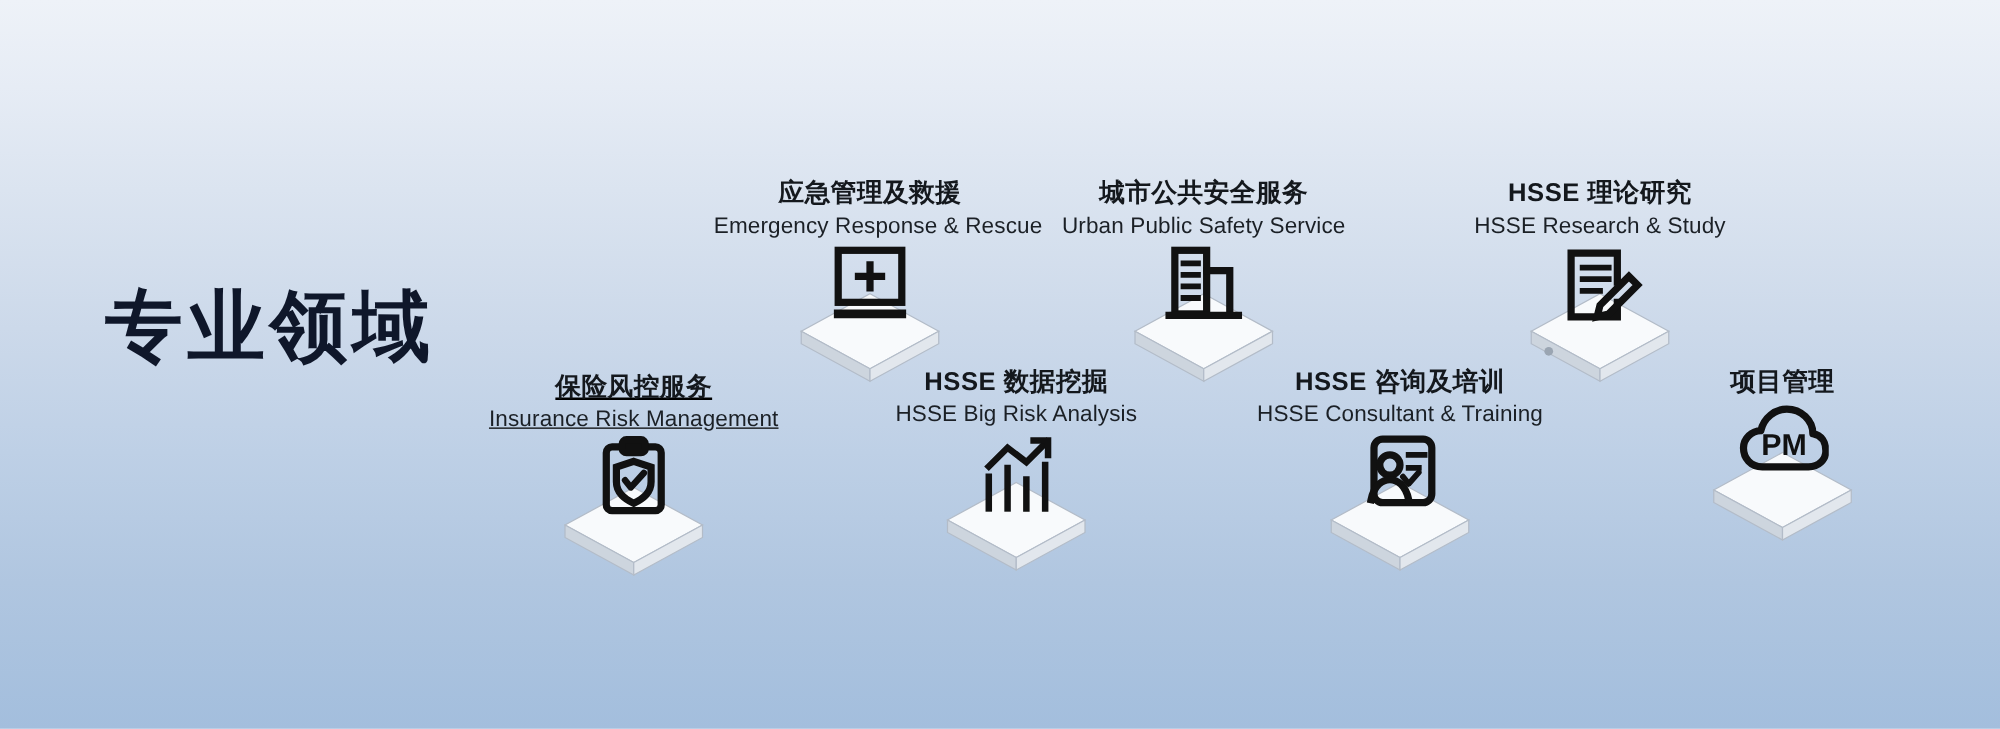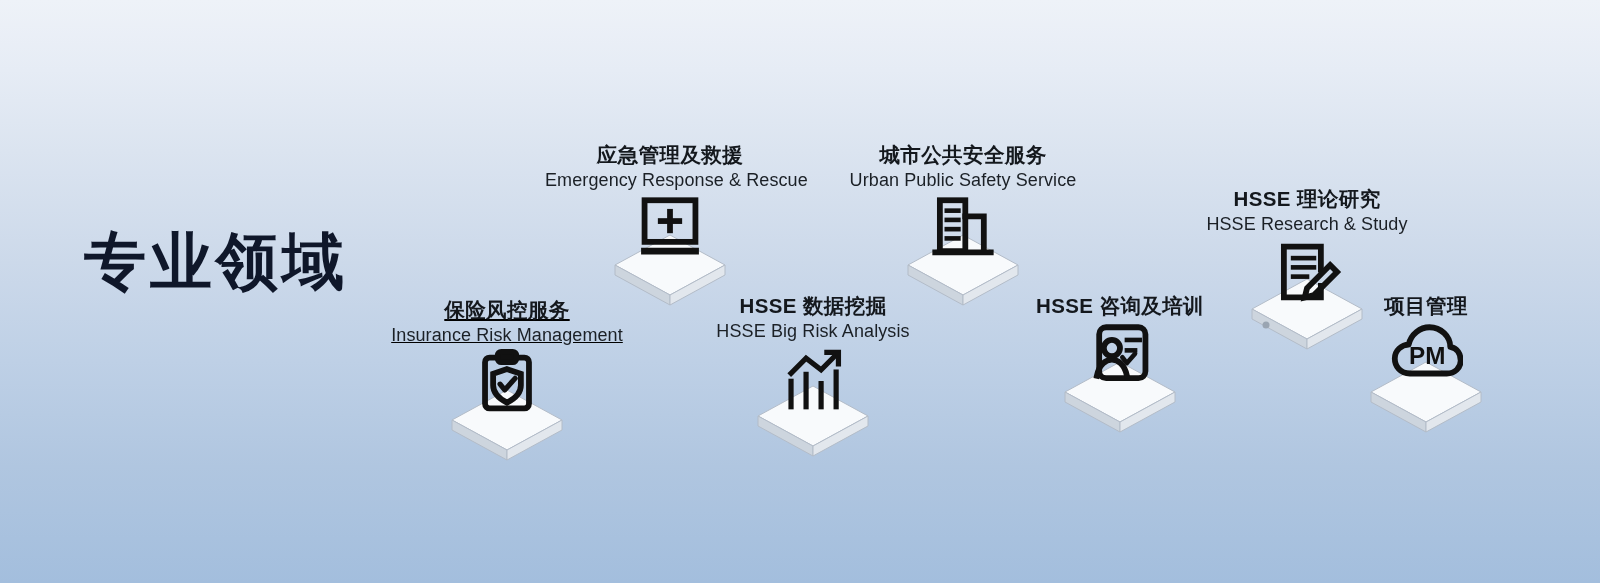--- a/index.html
+++ b/index.html
@@ -79,21 +79,21 @@
     width:74px;
     height:74px;
   }
   .glyph svg { display:block; width:74px; height:74px; }
 </style>
 </head>
 <body>
 
 <div id="section-title">专业领域</div>
 
-<div class="item" style="left:545px; top:144px;">
+<div class="item" style="left:571px; top:144px;">
   <div class="item-title">应急管理及救援</div>
   <div class="item-sub">Emergency Response &amp; Rescue</div>
   <div class="pedestal-wrap">
     <div class="pedestal">
       <svg viewBox="0 0 118 88" aria-hidden="true">
         <polygon points="59,14 114,44 59,74 4,44" fill="#f8fafc" stroke="#b3bcc8" stroke-width="1"></polygon>
         <polygon points="4,44 59,74 59,84 4,54" fill="#cdd5de" stroke="#b3bcc8" stroke-width="1"></polygon>
         <polygon points="114,44 59,74 59,84 114,54" fill="#e2e7ed" stroke="#b3bcc8" stroke-width="1"></polygon>
       </svg>
     </div>
@@ -126,21 +126,21 @@
         <line x1="18" y1="17" x2="28" y2="17" stroke-width="4"></line>
         <line x1="18" y1="25" x2="28" y2="25" stroke-width="4"></line>
         <line x1="18" y1="33" x2="28" y2="33" stroke-width="4"></line>
         <line x1="18" y1="41" x2="28" y2="41" stroke-width="4"></line>
         <line x1="8" y1="53" x2="56" y2="53" stroke-width="5"></line>
       </svg>
     </div>
   </div>
 </div>
 
-<div class="item" style="left:1182px; top:144px;margin-top:44px;">
+<div class="item" style="left:1155px; top:144px;">
   <div class="item-title">HSSE 理论研究</div>
   <div class="item-sub">HSSE Research &amp; Study</div>
   <div class="pedestal-wrap">
     <div class="pedestal">
       <svg viewBox="0 0 118 88" aria-hidden="true">
         <polygon points="59,14 114,44 59,74 4,44" fill="#f8fafc" stroke="#b3bcc8" stroke-width="1"></polygon>
         <polygon points="4,44 59,74 59,84 4,54" fill="#cdd5de" stroke="#b3bcc8" stroke-width="1"></polygon>
         <polygon points="114,44 59,74 59,84 114,54" fill="#e2e7ed" stroke="#b3bcc8" stroke-width="1"></polygon>
         <circle cx="18" cy="60" r="3.5" fill="#9aa5b2"></circle>
       </svg>
@@ -198,20 +198,21 @@
         <line x1="52" y1="26" x2="52" y2="56"></line>
         <polyline points="13,27 26,14 39,24 53,10" stroke-width="4.5"></polyline>
         <polyline points="44,9 54,9 54,19" stroke-width="4.5"></polyline>
       </svg>
     </div>
   </div>
 </div>
 
 <div class="item" style="left:995px; top:295px;">
   <div class="item-title">HSSE 咨询及培训</div>
+  <div class="item-sub">HSSE Consultant &amp; Training</div>
   <div class="pedestal-wrap">
     <div class="pedestal">
       <svg viewBox="0 0 118 88" aria-hidden="true">
         <polygon points="59,14 114,44 59,74 4,44" fill="#f8fafc" stroke="#b3bcc8" stroke-width="1"></polygon>
         <polygon points="4,44 59,74 59,84 4,54" fill="#cdd5de" stroke="#b3bcc8" stroke-width="1"></polygon>
         <polygon points="114,44 59,74 59,84 114,54" fill="#e2e7ed" stroke="#b3bcc8" stroke-width="1"></polygon>
       </svg>
     </div>
     <div class="glyph">
       <svg viewBox="0 0 64 64" fill="none" stroke="#111111" stroke-width="5" stroke-linecap="square" stroke-linejoin="miter">

